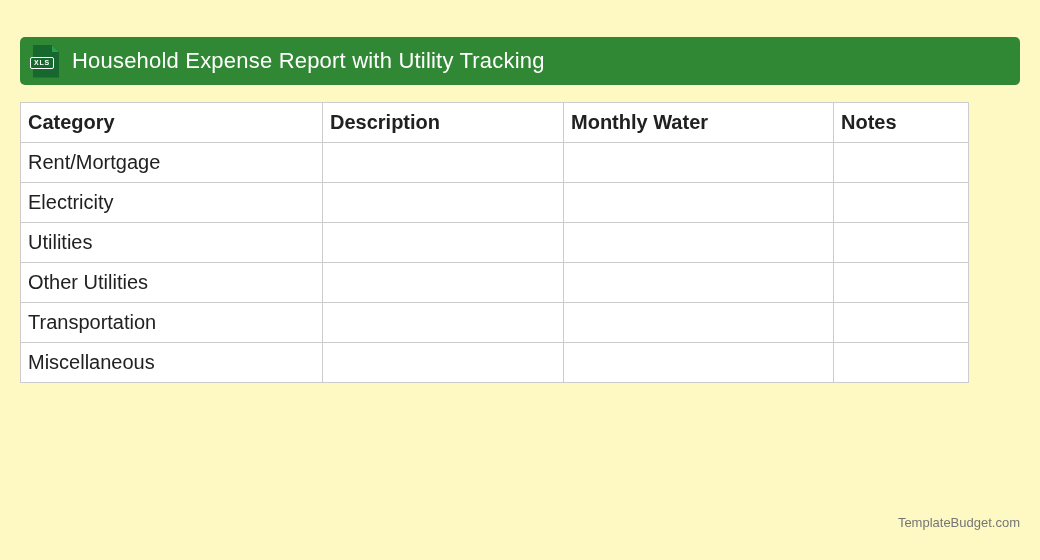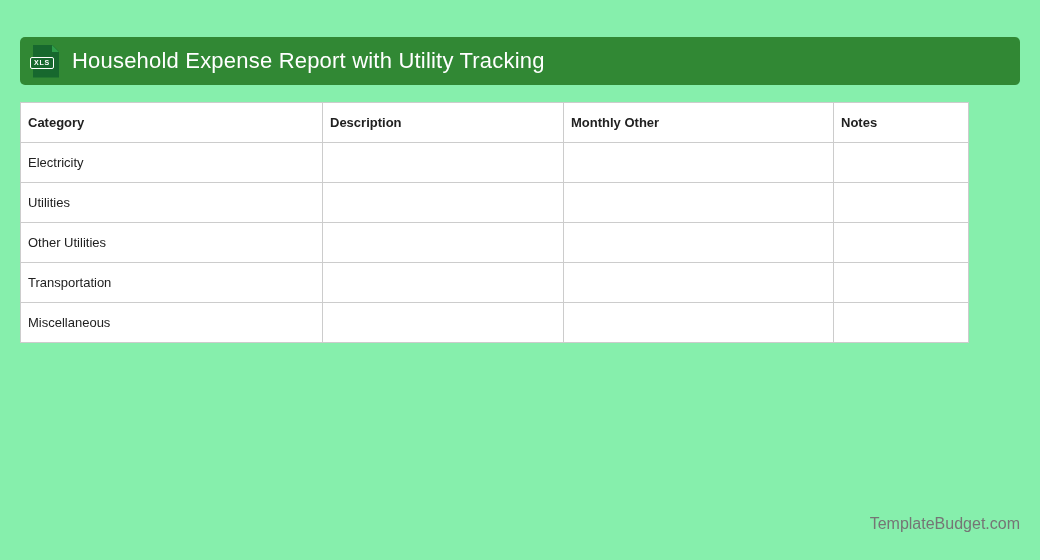--- a/index.html
+++ b/index.html
@@ -5,21 +5,21 @@
   html, body {
     margin: 0;
     padding: 0;
     background: #ffffff;
     font-family: "Liberation Sans", sans-serif;
   }
   .page {
     position: relative;
     width: 1040px;
     height: 560px;
-    background: #86efac;
+    background: #fef9c3;
     overflow: hidden;
   }
 
   
   .banner {
     position: absolute;
     left: 20px;
     top: 37px;
     width: 1000px;
     height: 48px;
@@ -85,37 +85,37 @@
     table-layout: fixed;
   }
   .tpl-table col.c-category    { width: 302px; }
   .tpl-table col.c-description { width: 241px; }
   .tpl-table col.c-cost        { width: 270px; }
   .tpl-table col.c-notes       { width: 135px; }
   .tpl-table th, .tpl-table td {
     border: 1px solid #cccccc;
     height: 39px;
     padding: 0 0 0 7px;
-    font-size: 13px;
+    font-size: 20px;
     color: #212121;
     text-align: left;
     vertical-align: middle;
     background: #ffffff;
     overflow: hidden;
   }
   .tpl-table th {
     font-weight: 700;
   }
 
   
   .footer-brand {
     position: absolute;
     right: 20px;
     top: 515px;
-    font-size: 16px;
+    font-size: 13px;
     color: #757575;
   }
 </style>
 </head>
 <body>
 
 <div class="page">
 
   <div class="banner">
     <span class="file-icon">
@@ -130,25 +130,31 @@
     <colgroup>
       <col class="c-category">
       <col class="c-description">
       <col class="c-cost">
       <col class="c-notes">
     </colgroup>
     <thead>
       <tr>
         <th>Category</th>
         <th>Description</th>
-        <th>Monthly Other</th>
+        <th>Monthly Water</th>
         <th>Notes</th>
       </tr>
     </thead>
     <tbody>
+        <tr>
+          <td>Rent/Mortgage</td>
+          <td></td>
+          <td></td>
+          <td></td>
+        </tr>
         <tr>
           <td>Electricity</td>
           <td></td>
           <td></td>
           <td></td>
         </tr>
         <tr>
           <td>Utilities</td>
           <td></td>
           <td></td>

